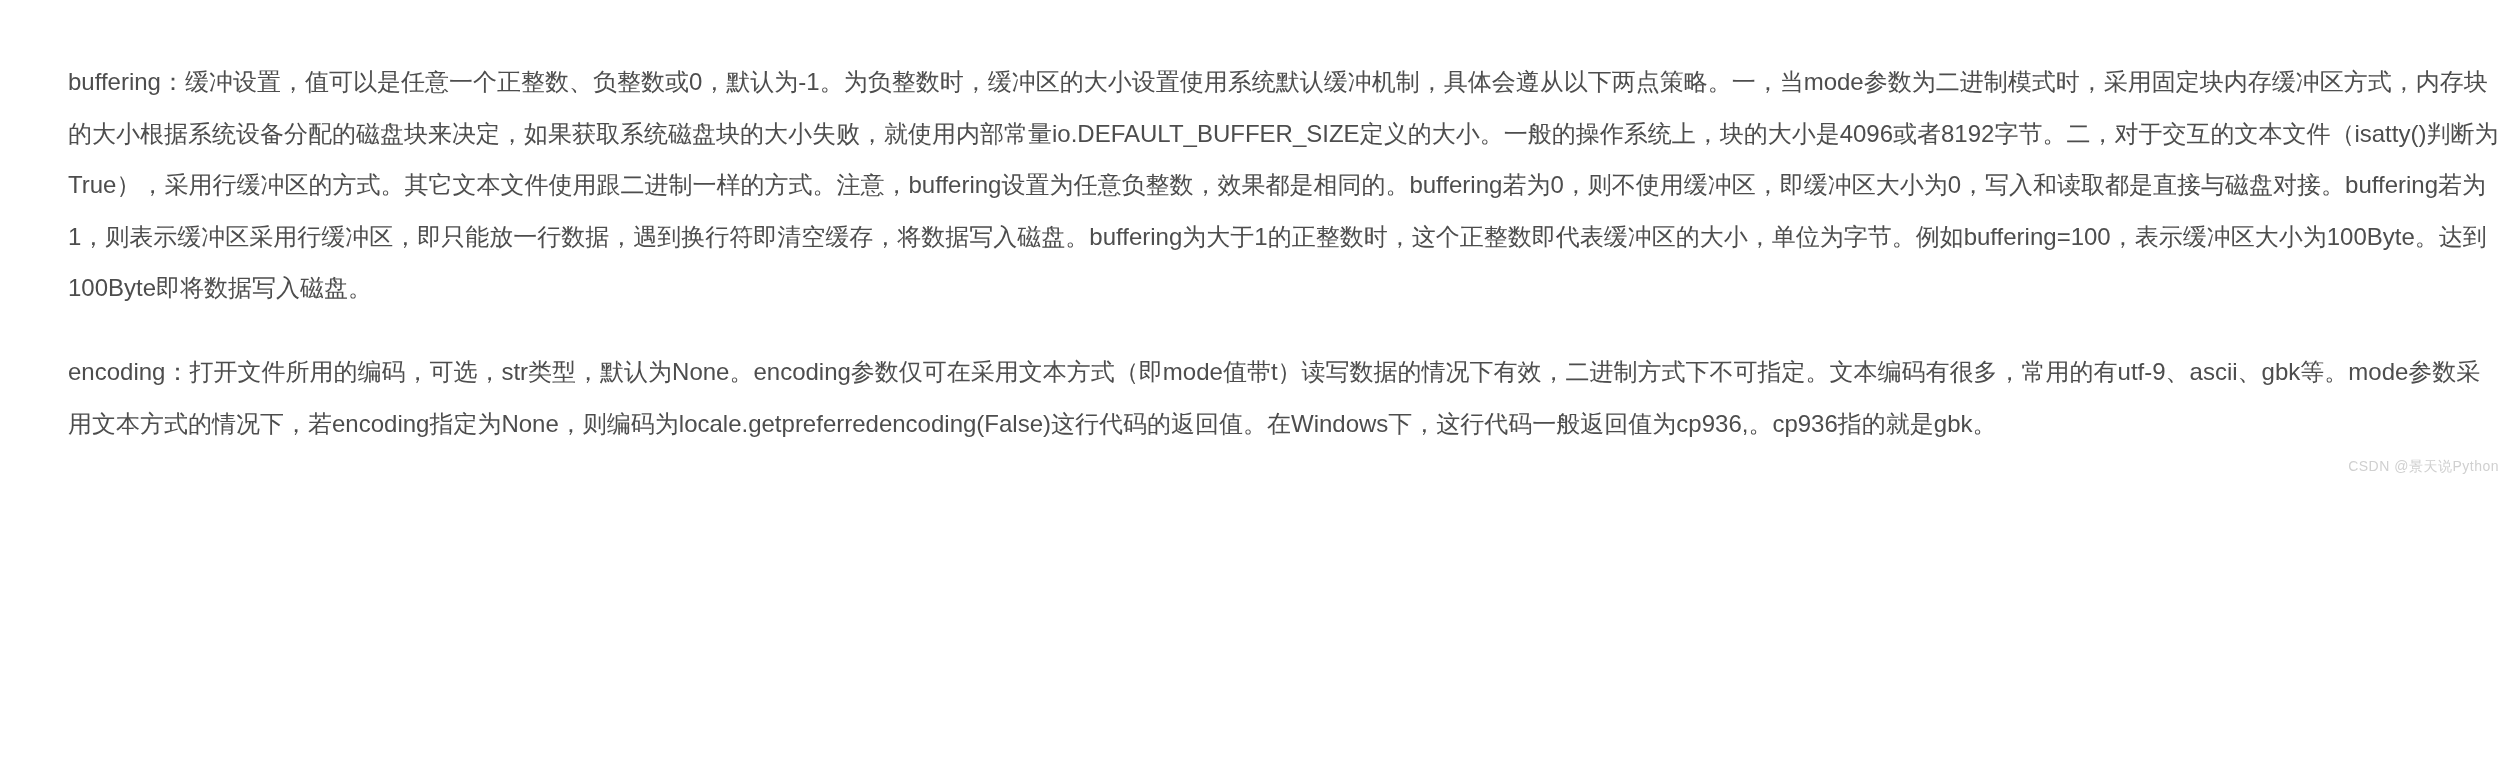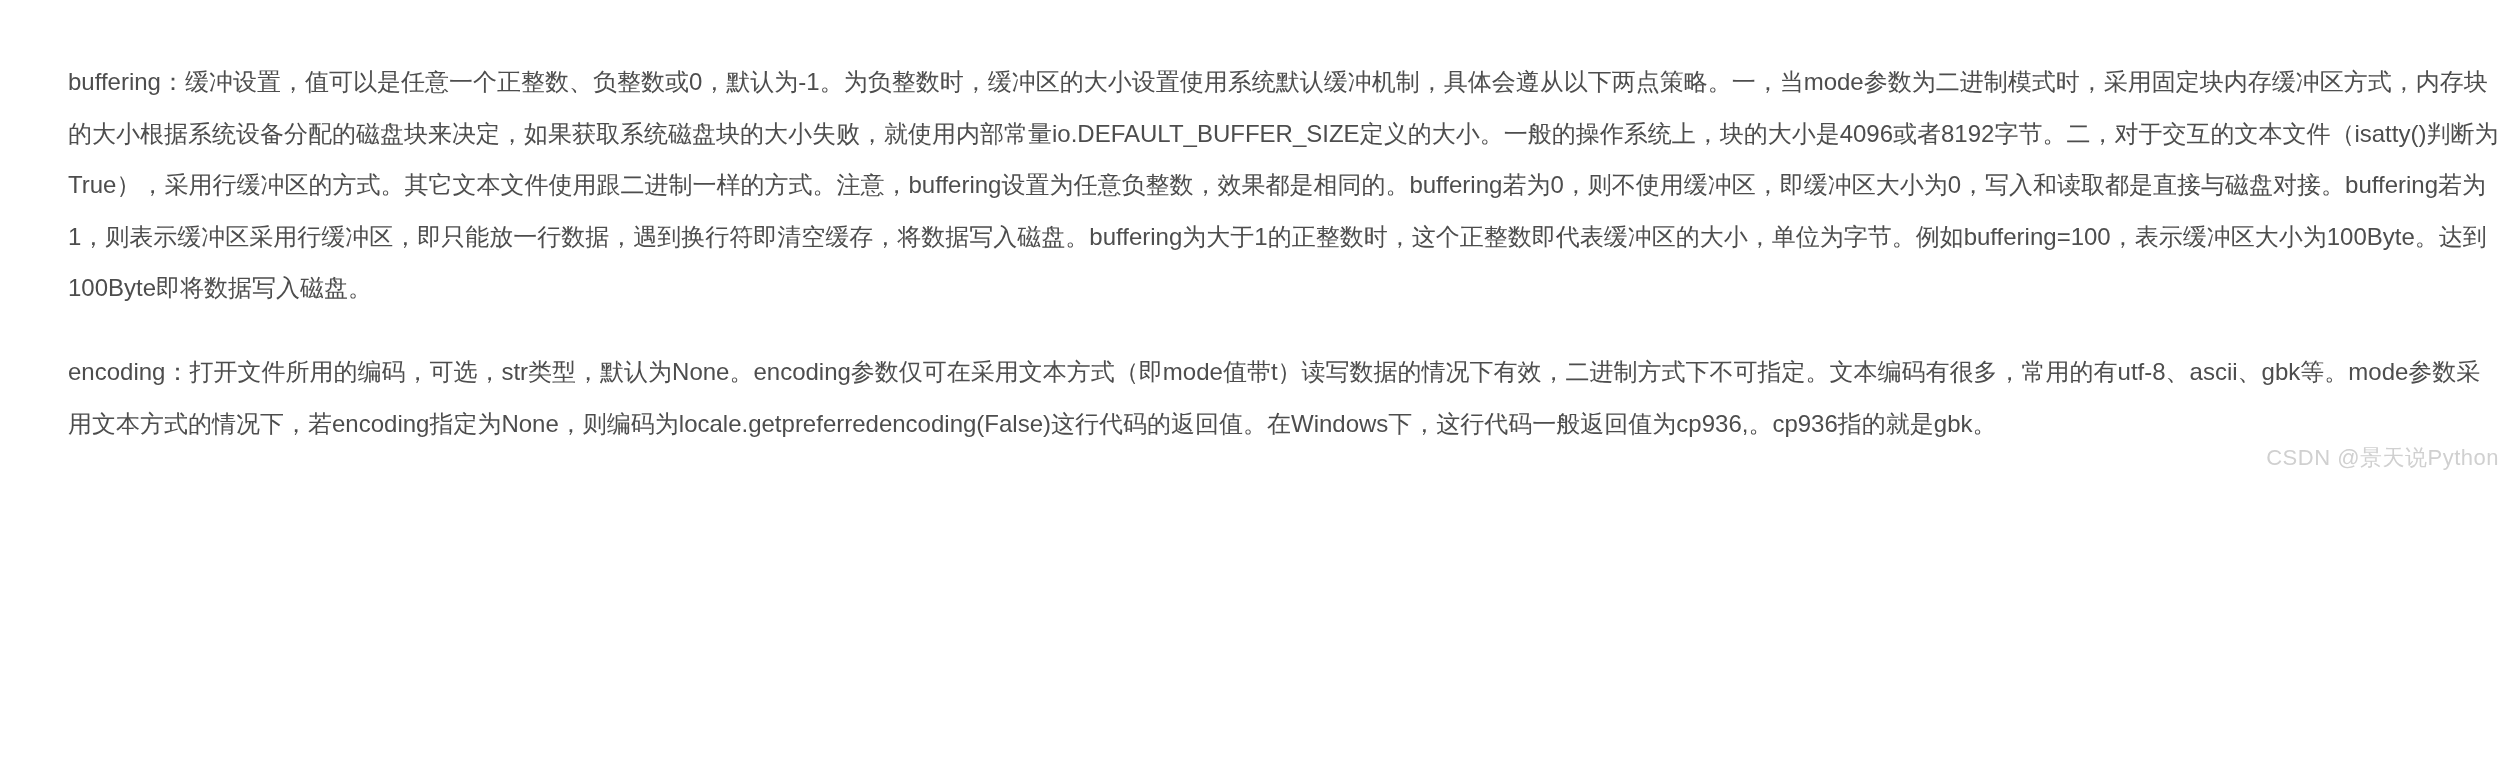--- a/index.html
+++ b/index.html
@@ -18,22 +18,22 @@
       position: relative;
     }
     p {
       margin-bottom: 32px;
     }
     .watermark {
       position: absolute;
       right: 20px;
       bottom: 4px;
       color: #d0d0d0;
-      font-size: 22px;
+      font-size: 14px;
       letter-spacing: 0.5px;
     }
   </style>
 </head>
 <body>
 
 <p>buffering：缓冲设置，值可以是任意一个正整数、负整数或0，默认为-1。为负整数时，缓冲区的大小设置使用系统默认缓冲机制，具体会遵从以下两点策略。一，当mode参数为二进制模式时，采用固定块内存缓冲区方式，内存块的大小根据系统设备分配的磁盘块来决定，如果获取系统磁盘块的大小失败，就使用内部常量io.DEFAULT_BUFFER_SIZE定义的大小。一般的操作系统上，块的大小是4096或者8192字节。二，对于交互的文本文件（isatty()判断为True），采用行缓冲区的方式。其它文本文件使用跟二进制一样的方式。注意，buffering设置为任意负整数，效果都是相同的。buffering若为0，则不使用缓冲区，即缓冲区大小为0，写入和读取都是直接与磁盘对接。buffering若为1，则表示缓冲区采用行缓冲区，即只能放一行数据，遇到换行符即清空缓存，将数据写入磁盘。buffering为大于1的正整数时，这个正整数即代表缓冲区的大小，单位为字节。例如buffering=100，表示缓冲区大小为100Byte。达到100Byte即将数据写入磁盘。</p>
-<p>encoding：打开文件所用的编码，可选，str类型，默认为None。encoding参数仅可在采用文本方式（即mode值带t）读写数据的情况下有效，二进制方式下不可指定。文本编码有很多，常用的有utf-8、ascii、gbk等。mode参数采用文本方式的情况下，若encoding指定为None，则编码为locale.getpreferredencoding(False)这行代码的返回值。在Windows下，这行代码一般返回值为cp936,。cp936指的就是gbk。</p>
+<p>encoding：打开文件所用的编码，可选，str类型，默认为None。encoding参数仅可在采用文本方式（即mode值带t）读写数据的情况下有效，二进制方式下不可指定。文本编码有很多，常用的有utf-9、ascii、gbk等。mode参数采用文本方式的情况下，若encoding指定为None，则编码为locale.getpreferredencoding(False)这行代码的返回值。在Windows下，这行代码一般返回值为cp936,。cp936指的就是gbk。</p>
 <div class="watermark">CSDN @景天说Python</div>
 
 </body></html>

